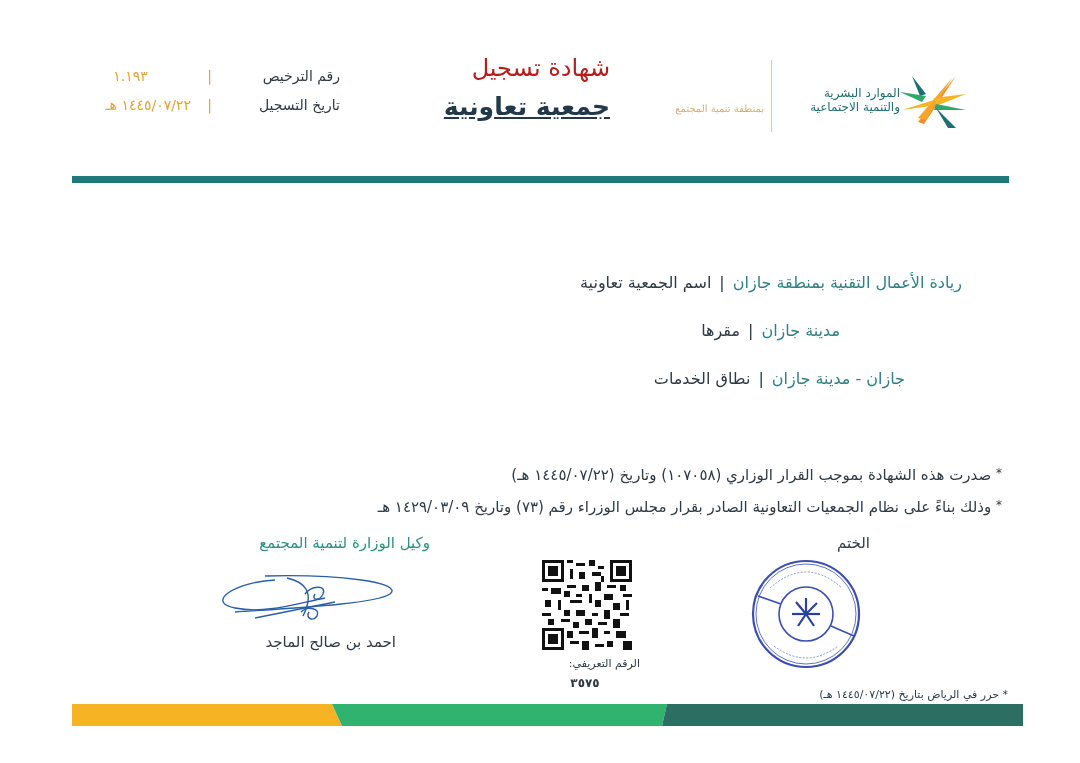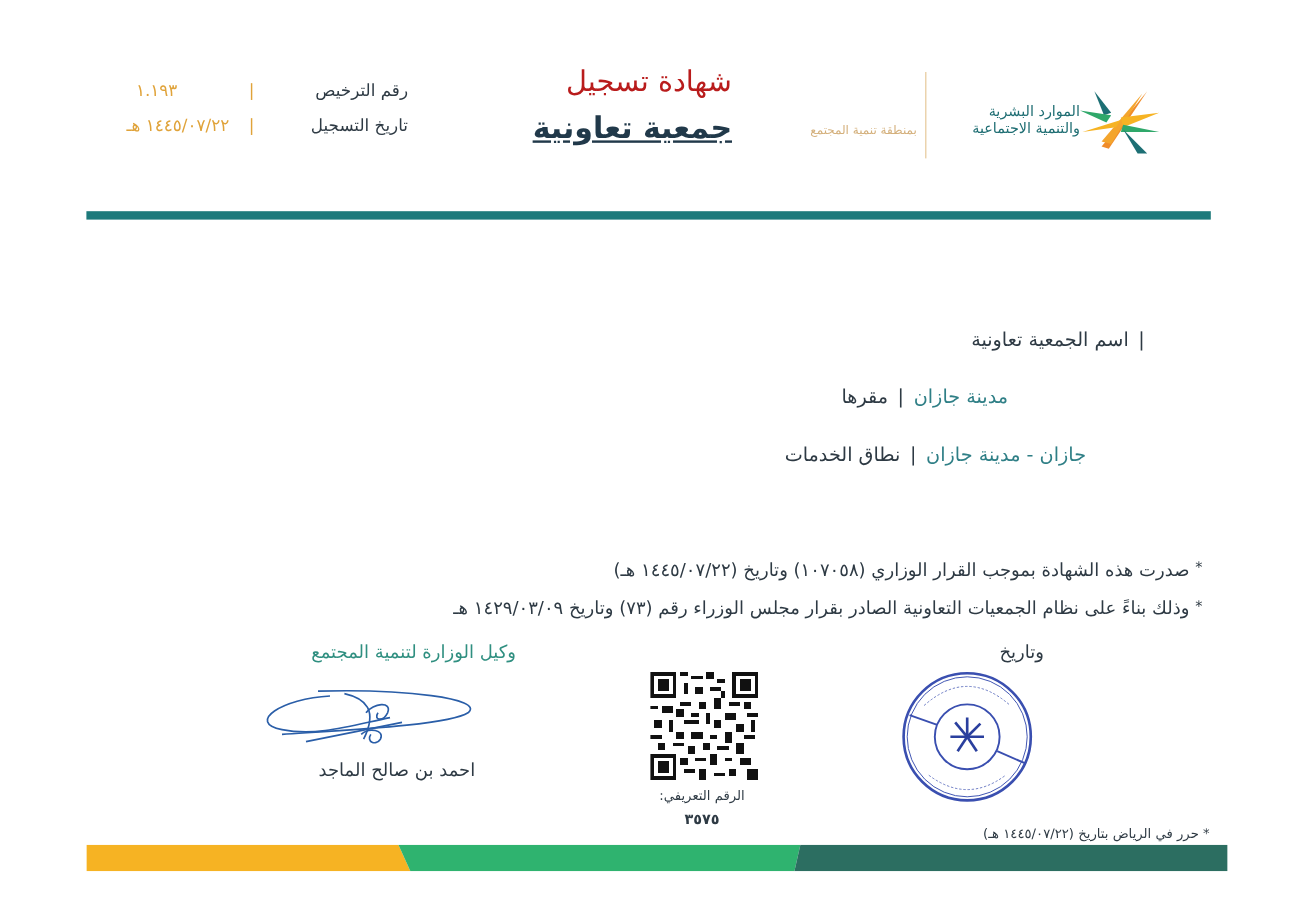--- a/index.html
+++ b/index.html
@@ -64,20 +64,21 @@
     <polygon points="40,34 70,40 38,40" fill="#2fa86a"></polygon>
     <polygon points="40,38 60,58 52,58" fill="#1d6f74"></polygon>
   </svg>
 </div>
 
 <div class="topbar"></div>
 
 <div class="field-row" style="top:273px;">
   <span class="field-label">اسم الجمعية تعاونية</span>
   <span class="field-sep">|</span>
+  <span class="field-val">ريادة الأعمال التقنية بمنطقة جازان</span>
 </div>
 <div class="field-row" style="top:321px; right:240px;">
   <span class="field-label">مقرها</span>
   <span class="field-sep">|</span>
   <span class="field-val">مدينة جازان</span>
 </div>
 <div class="field-row" style="top:369px; right:175px;">
   <span class="field-label">نطاق الخدمات</span>
   <span class="field-sep">|</span>
   <span class="field-val">جازان - مدينة جازان</span>
@@ -162,24 +163,24 @@
         <rect x="20" y="23" width="2" height="1"></rect>
         <rect x="24" y="23" width="3" height="2"></rect>
       <rect x="9" y="26" width="3" height="1"></rect>
         <rect x="13" y="26" width="2" height="3"></rect>
         <rect x="17" y="27" width="3" height="1"></rect>
         <rect x="21" y="26" width="2" height="2"></rect>
         <rect x="26" y="26" width="3" height="3"></rect>
     </g>
   </svg>
 </div>
-<div class="abs rtl" style="left:530px; top:657px; width:110px; text-align:center; font-size:11px; color:#2e3a44;">الرقم التعريفي:</div>
+<div class="abs rtl" style="left:530px; top:657px; width:110px; font-size:11px; color:#2e3a44;">الرقم التعريفي:</div>
 <div class="abs" style="left:530px; top:676px; width:110px; text-align:center; font-size:12px; font-weight:bold; color:#2e3a44;">٣٥٧٥</div>
 
-<div class="abs rtl" style="left:810px; top:534px; width:60px; text-align:right; font-size:15px; color:#2e3a44;">وتاريخ</div>
+<div class="abs rtl" style="left:810px; top:534px; width:60px; text-align:right; font-size:15px; color:#2e3a44;">الختم</div>
 <div class="abs" style="left:750px; top:558px; width:112px; height:112px;">
   <svg width="112" height="112" viewBox="0 0 112 112" fill="none" stroke="#3a4fb0">
     <circle cx="56" cy="56" r="53" stroke-width="2.2"></circle>
     <circle cx="56" cy="56" r="50" stroke-width="0.8"></circle>
     <circle cx="56" cy="56" r="27" stroke-width="1.6"></circle>
     <line x1="8" y1="38" x2="31" y2="46" stroke-width="1.6"></line>
     <line x1="81" y1="68" x2="104" y2="78" stroke-width="1.6"></line>
     <g stroke="#2a3f9e" stroke-width="2.2">
       <line x1="56" y1="56" x2="46" y2="44"></line>
         <line x1="56" y1="56" x2="56" y2="40"></line>

